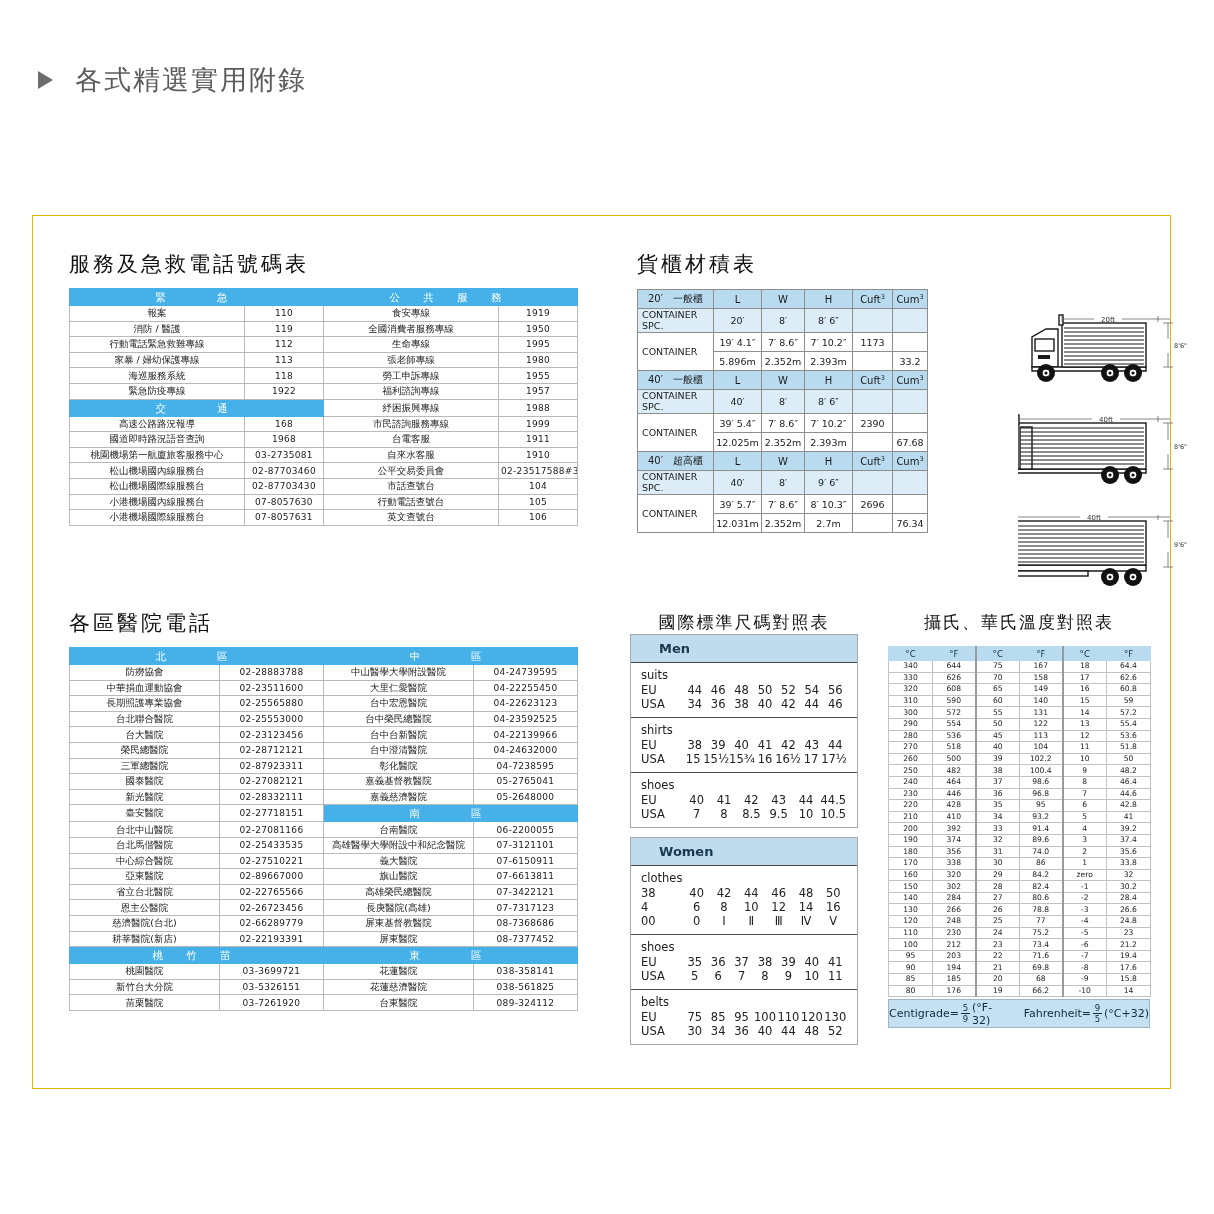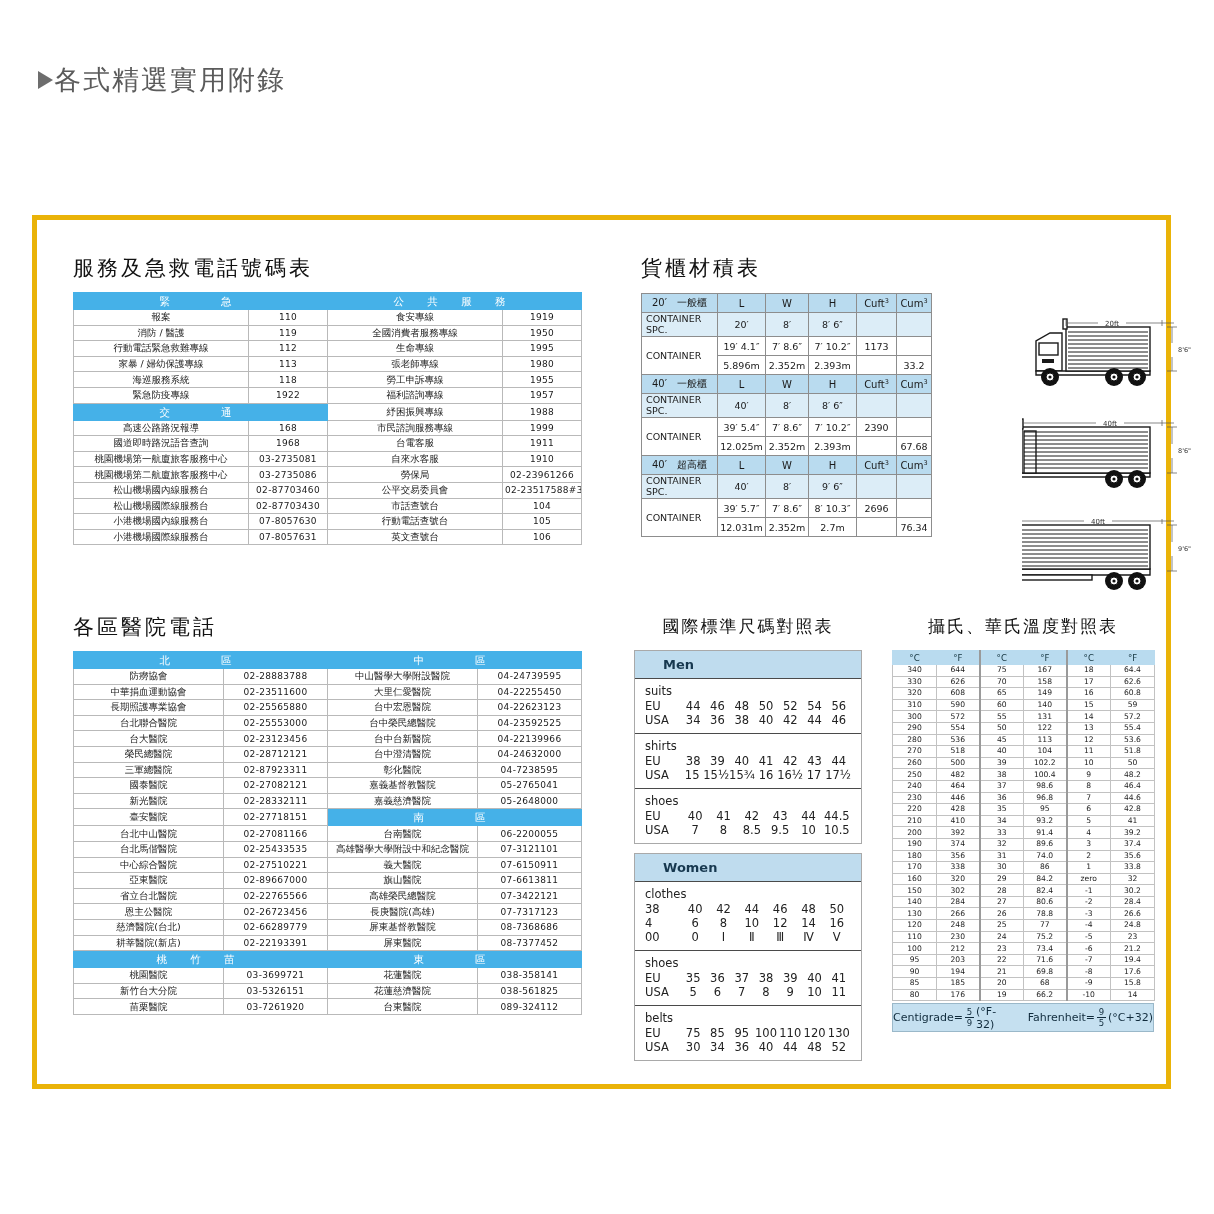--- a/index.html
+++ b/index.html
@@ -9,38 +9,38 @@
     background:#ffffff;
     font-family:"DejaVu Sans","Liberation Sans",sans-serif;
     color:#1a1a1a;
     position:relative;
     overflow:hidden;
   }
 
   
   #page-header{
     position:absolute; left:38px; top:62px;
-    display:flex; align-items:center; gap:1px;
+    display:flex; align-items:center; gap:22px;
   }
   #page-header .tri{
     width:0;height:0;
     border-left:15px solid #6d6d6d;
     border-top:9px solid transparent;
     border-bottom:9px solid transparent;
   }
   #page-header .htxt{
     font-size:27px; color:#5b5b5b; letter-spacing:2px;
     font-family:"DejaVu Sans","Liberation Sans",sans-serif;
   }
 
   
   #frame{
     position:absolute; left:32px; top:215px;
     width:1139px; height:874px;
-    border:5px solid #eab308;
+    border:1px solid #eab308;
     background:#fff;
   }
 
   
   .sect-title{ font-size:21px; color:#111; letter-spacing:3px; white-space:nowrap;}
   .sect-title.sm{ font-size:17px; letter-spacing:2px;}
 
   
   table.bt{ border-collapse:collapse; width:100%; table-layout:fixed;}
   table.bt td{
@@ -86,32 +86,32 @@
   table.ct td.spcv{ background:#dcedf7;}
   table.ct td.cname{ text-align:left; padding-left:4px; font-size:9.5px;}
   table.ct sup{ font-size:6.5px;}
 
   
   #trucks{ position:absolute; left:985px; top:95px; width:190px;}
   .truck{ margin-bottom:20px;}
 
   
   #size-wrap{ position:absolute; left:597px; top:395px; width:228px;}
-  #size-wrap .sect-title{ text-align:center; margin-bottom:12px;}
+  #size-wrap .sect-title{ text-align:center; }
   .sizebox{ border:1px solid #a9a9a9; background:#fff;}
   .size-hd{
     background:#bfdcee; color:#17384f;
     font-size:13px; font-weight:bold;
     padding:6px 28px;
     border-bottom:1px solid #4a4a4a;
   }
   .size-grp{ padding:5px 10px 6px 10px; border-bottom:1px solid #4a4a4a;}
   .size-grp:last-child{ border-bottom:none;}
   .size-grp .lbl{ font-size:11.5px; color:#222; margin-bottom:1px;}
-  .size-row{ display:flex; font-size:11.5px; color:#222; line-height:14px;}
+  .size-row{ display:flex; font-size:11.5px; color:#222; line-height:14px;gap:6px;}
   .size-row .rn{ width:36px; flex:0 0 36px;}
   .size-row .cells{ display:flex; flex:1;}
   .size-row .cells span{ flex:1; text-align:center;}
 
   
   #temp-wrap{ position:absolute; left:855px; top:395px; width:262px;}
   #temp-wrap .sect-title{ text-align:center; margin-bottom:12px;}
   table.tt{ border-collapse:collapse; width:262px; table-layout:fixed; }
   table.tt td{
     border:1px solid #c2c2c2;
@@ -217,26 +217,20 @@
             <td>台電客服</td>
             <td class="num">1911</td>
           </tr>
           <tr>
             <td>桃園機場第一航廈旅客服務中心</td>
             <td class="num">03-2735081</td>
             <td>自來水客服</td>
             <td class="num">1910</td>
           </tr>
           <tr>
-            <td>桃園機場第二航廈旅客服務中心</td>
-            <td class="num">03-2735086</td>
-            <td>勞保局</td>
-            <td class="num">02-23961266</td>
-          </tr>
-          <tr>
             <td>松山機場國內線服務台</td>
             <td class="num">02-87703460</td>
             <td>公平交易委員會</td>
             <td class="num">02-23517588#380</td>
           </tr>
           <tr>
             <td>松山機場國際線服務台</td>
             <td class="num">02-87703430</td>
             <td>市話查號台</td>
             <td class="num">104</td>

